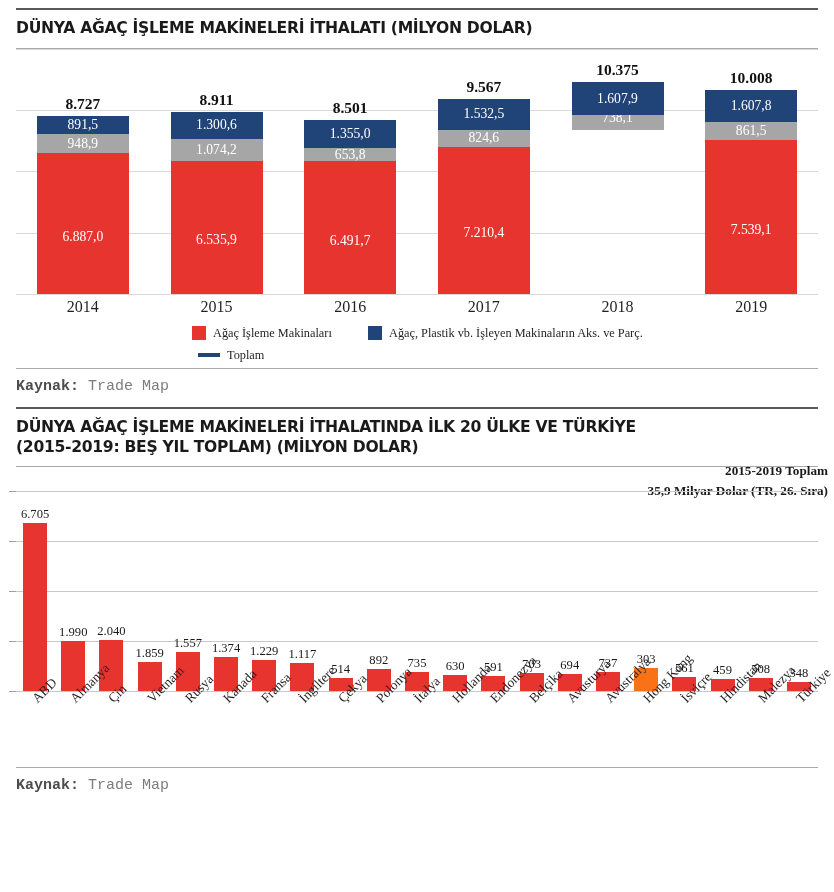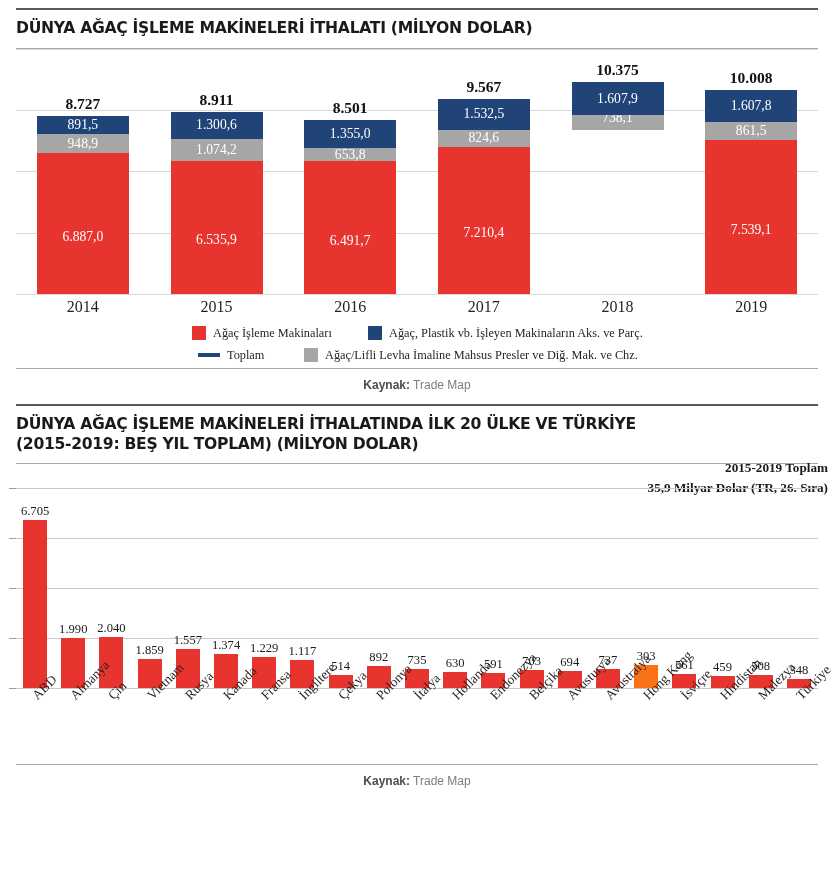--- a/index.html
+++ b/index.html
@@ -18,24 +18,23 @@
   .rule-thin    { border-top: 1px solid #a7a9ac; }
   .hdr {
     font-family: "DejaVu Sans", sans-serif;
     font-weight: 900;
     letter-spacing: -0.3px;
     color: #1a1a1a;
     font-size: 15.6px;
     line-height: 1.28;
   }
   .kaynak {
-    font-family: Liberation Sans, sans-serif;
-    font-size: 12px;
+    font-family: Liberation Mono, monospace;
+    font-size: 15px;
     color: #7d7d7d;
-    text-align: center;
   }
   .kaynak b { color:#4d4d4d; font-weight:700; }
 
   
   .block { position: relative; }
   .pad   { padding: 0 16px; }
 
   
   #chart1 {
     position: relative;
@@ -267,24 +266,20 @@
         <span class="swatch red"></span>
         <span>Ağaç İşleme Makinaları</span>
       </div>
       <div class="lg" style="left: 352px; top: 2px;">
         <span class="swatch navy"></span>
         <span>Ağaç, Plastik vb. İşleyen Makinaların Aks. ve Parç.</span>
       </div>
       <div class="lg" style="left: 182px; top: 24px;">
         <span class="swatch line"></span>
         <span>Toplam</span>
-      </div>
-      <div class="lg" style="left: 288px; top: 24px;">
-        <span class="swatch gray"></span>
-        <span>Ağaç/Lifli Levha İmaline Mahsus Presler ve Diğ. Mak. ve Chz.</span>
       </div>
     </div>
 
   <div class="pad">
     <div class="rule-thin" style="height:0;"></div>
     <div class="kaynak" style="padding:9px 0 12px 0;">
       <b>Kaynak:</b>
       <span>Trade Map</span>
     </div>
   </div>

